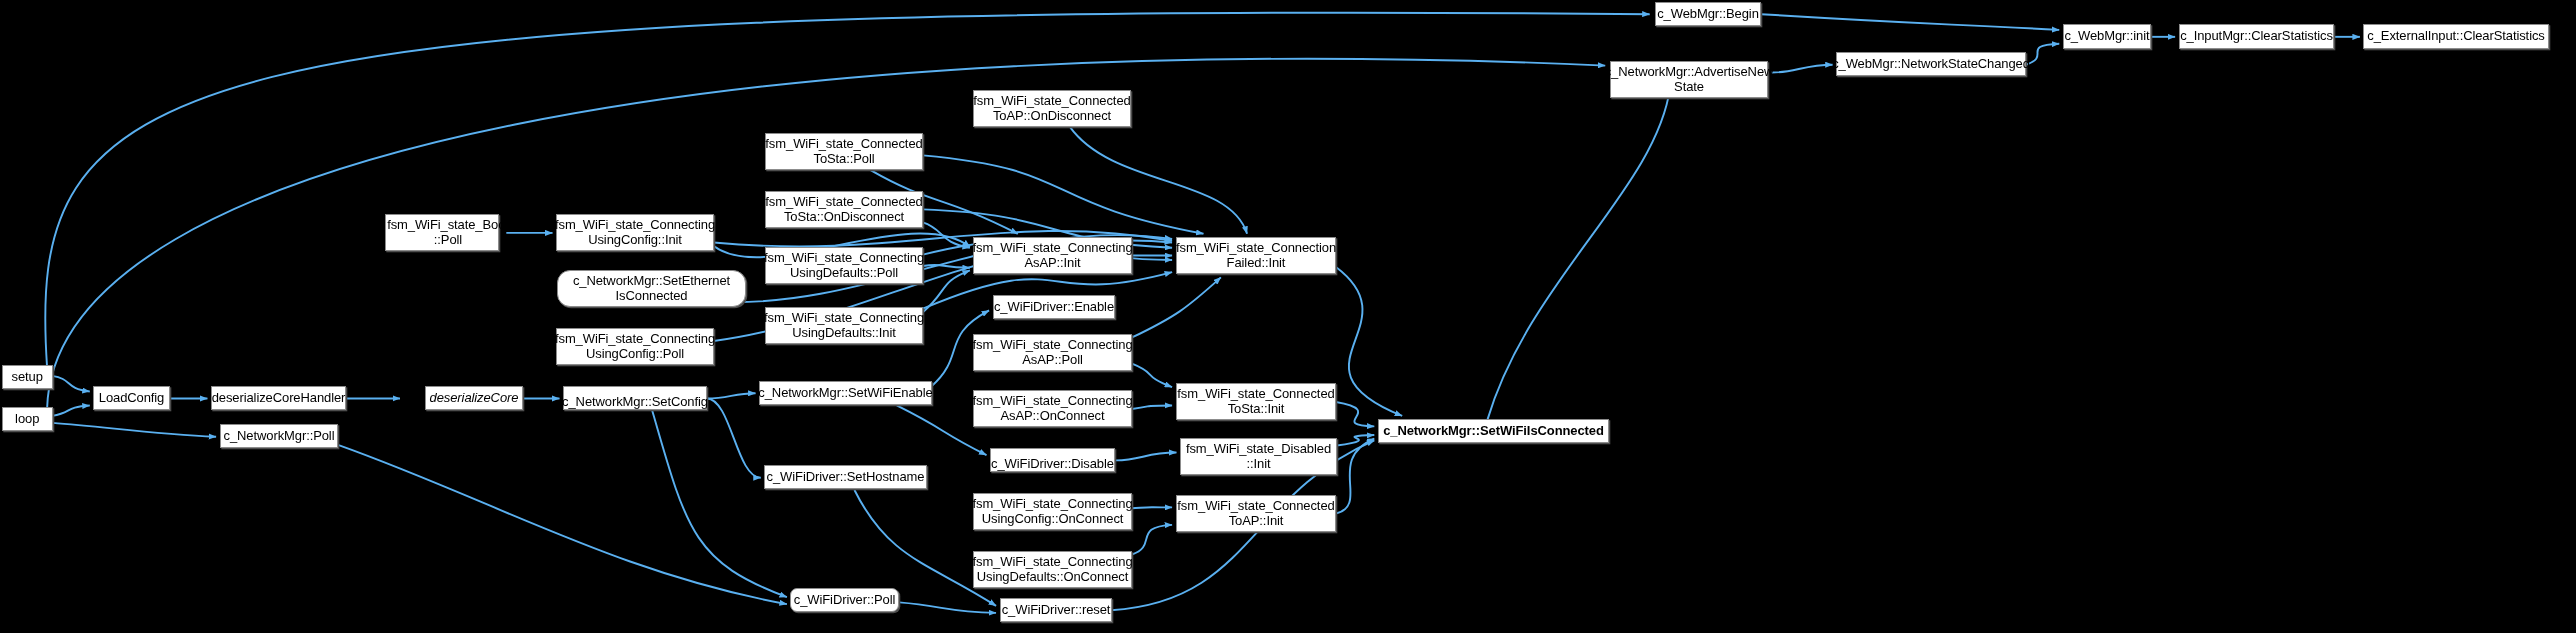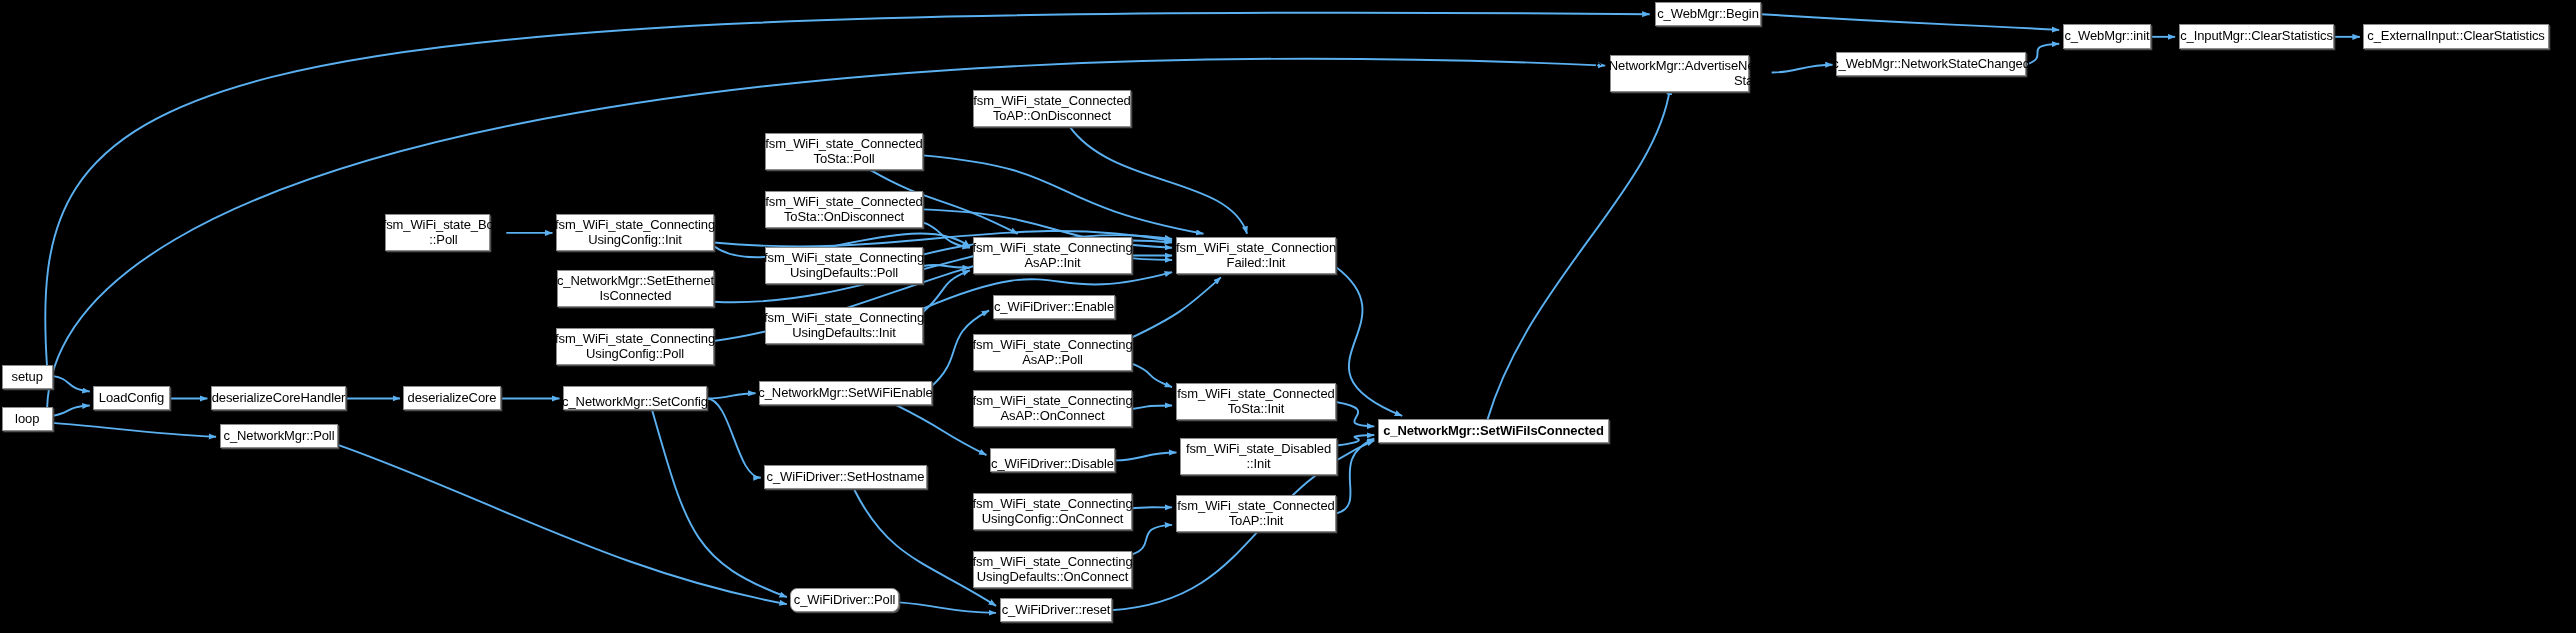--- a/index.html
+++ b/index.html
@@ -76,26 +76,26 @@
         <path d="M 2468 42 C 2492 42, 2472 42, 2496 42" fill="none" stroke="#5ab0f0" stroke-width="2.2" marker-end="url(#ah)"></path>
         <path d="M 2678 42 C 2702 42, 2684 42, 2708 42" fill="none" stroke="#5ab0f0" stroke-width="2.2" marker-end="url(#ah)"></path>
       </g>
   </svg>
   <div id="nodes">
       <div class="node" style="left: 1.7px; top: 365px; width: 51px; height: 24.4px;"><span>setup</span></div>
       <div class="node" style="left: 1.7px; top: 407px; width: 51px; height: 24.4px;"><span>loop</span></div>
       <div class="node" style="left: 93px; top: 386px; width: 77px; height: 24.4px;"><span>LoadConfig</span></div>
       <div class="node" style="left: 211px; top: 386px; width: 135px; height: 24.4px;"><span>deserializeCoreHandler</span></div>
       <div class="node" style="left: 220px; top: 424px; width: 118px; height: 24.4px;"><span>c_NetworkMgr::Poll</span></div>
-      <div class="node" style="left: 403px; top: 386px; width: 98px; height: 24.4px;"><span>deserializeCore</span></div>
-      <div class="node" style="left: 385px; top: 214px; width: 105px; height: 37px; padding-left: 12px;"><span>fsm_WiFi_state_Boot
+      <div class="node" style="left: 425px; top: 386px; width: 98px; height: 24.4px; font-style: italic;"><span>deserializeCore</span></div>
+      <div class="node" style="left: 385px; top: 214px; width: 114px; height: 37px; padding-left: 12px;"><span>fsm_WiFi_state_Boot
 ::Poll</span></div>
       <div class="node" style="left: 556px; top: 214px; width: 158px; height: 37px;"><span>fsm_WiFi_state_Connecting
 UsingConfig::Init</span></div>
-      <div class="node" style="left: 557px; top: 270px; width: 157px; height: 37px;"><span>c_NetworkMgr::SetEthernet
+      <div class="node" style="left: 557px; top: 270px; width: 189px; height: 37px; border-radius: 13px;"><span>c_NetworkMgr::SetEthernet
 IsConnected</span></div>
       <div class="node" style="left: 556px; top: 328px; width: 158px; height: 37px;"><span>fsm_WiFi_state_Connecting
 UsingConfig::Poll</span></div>
       <div class="node" style="left: 563px; top: 386px; width: 144px; height: 24.4px; align-items: flex-end;"><span>c_NetworkMgr::SetConfig</span></div>
       <div class="node" style="left: 973px; top: 90px; width: 158px; height: 37px;"><span>fsm_WiFi_state_Connected
 ToAP::OnDisconnect</span></div>
       <div class="node" style="left: 765px; top: 133px; width: 158px; height: 37px;"><span>fsm_WiFi_state_Connected
 ToSta::Poll</span></div>
       <div class="node" style="left: 765px; top: 191px; width: 158px; height: 37px;"><span>fsm_WiFi_state_Connected
 ToSta::OnDisconnect</span></div>
@@ -121,21 +121,21 @@
       <div class="node" style="left: 1000px; top: 598px; width: 112px; height: 24.4px;"><span>c_WiFiDriver::reset</span></div>
       <div class="node" style="left: 1176px; top: 237px; width: 160px; height: 37px;"><span>fsm_WiFi_state_Connection
 Failed::Init</span></div>
       <div class="node" style="left: 1176px; top: 383px; width: 160px; height: 37px;"><span>fsm_WiFi_state_Connected
 ToSta::Init</span></div>
       <div class="node" style="left: 1180px; top: 438px; width: 157px; height: 37px;"><span>fsm_WiFi_state_Disabled
 ::Init</span></div>
       <div class="node" style="left: 1176px; top: 495px; width: 160px; height: 37px;"><span>fsm_WiFi_state_Connected
 ToAP::Init</span></div>
       <div class="node" style="left: 1378px; top: 419px; width: 231px; height: 24.4px; font-weight: bold;"><span>c_NetworkMgr::SetWiFiIsConnected</span></div>
-      <div class="node" style="left: 1610px; top: 55px; width: 139px; height: 37px; text-align: right;"><span>c_NetworkMgr::AdvertiseNew
+      <div class="node" style="left: 1610px; top: 61px; width: 158px; height: 37px;"><span>c_NetworkMgr::AdvertiseNew
 State</span></div>
       <div class="node" style="left: 1655px; top: 1.7px; width: 106px; height: 24.4px;"><span>c_WebMgr::Begin</span></div>
       <div class="node" style="left: 1836px; top: 52px; width: 190px; height: 24.4px;"><span>c_WebMgr::NetworkStateChanged</span></div>
       <div class="node" style="left: 2063px; top: 24.4px; width: 88px; height: 24.4px;"><span>c_WebMgr::init</span></div>
       <div class="node" style="left: 2179px; top: 24.4px; width: 155px; height: 24.4px;"><span>c_InputMgr::ClearStatistics</span></div>
       <div class="node gray" style="left: 2363px; top: 24.4px; width: 186px; height: 24.4px;"><span>c_ExternalInput::ClearStatistics</span></div>
     </div>
 </div>
 
 

